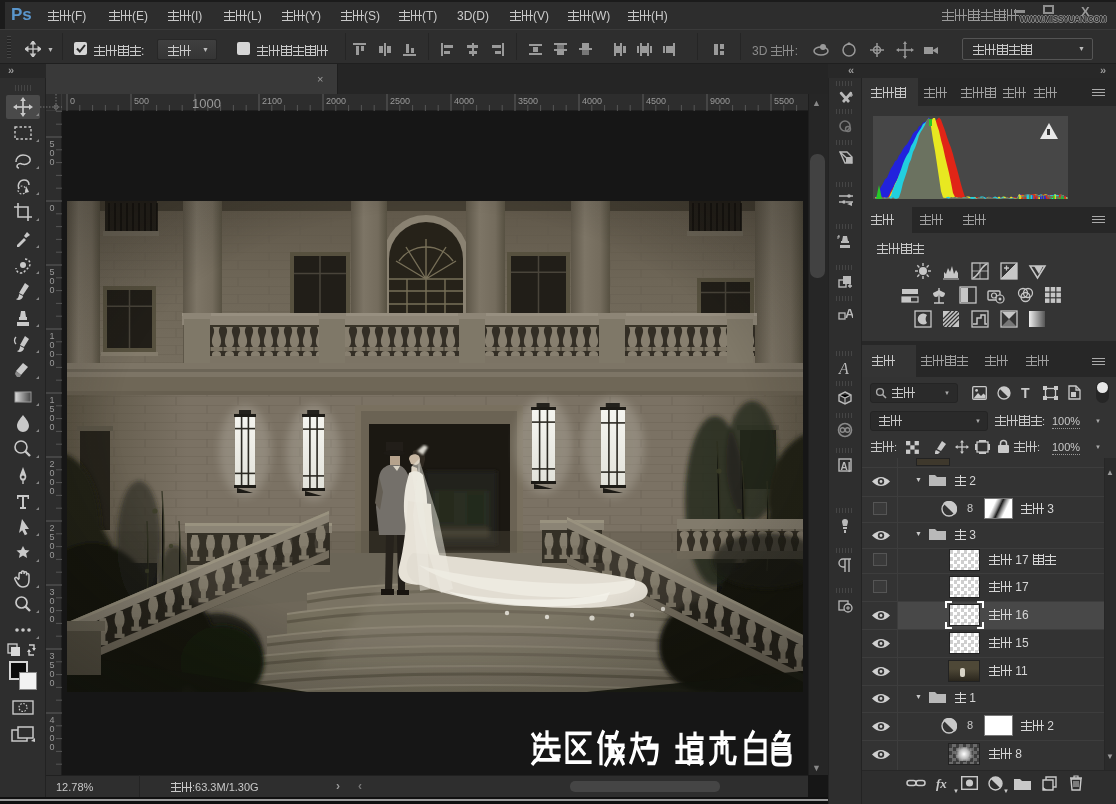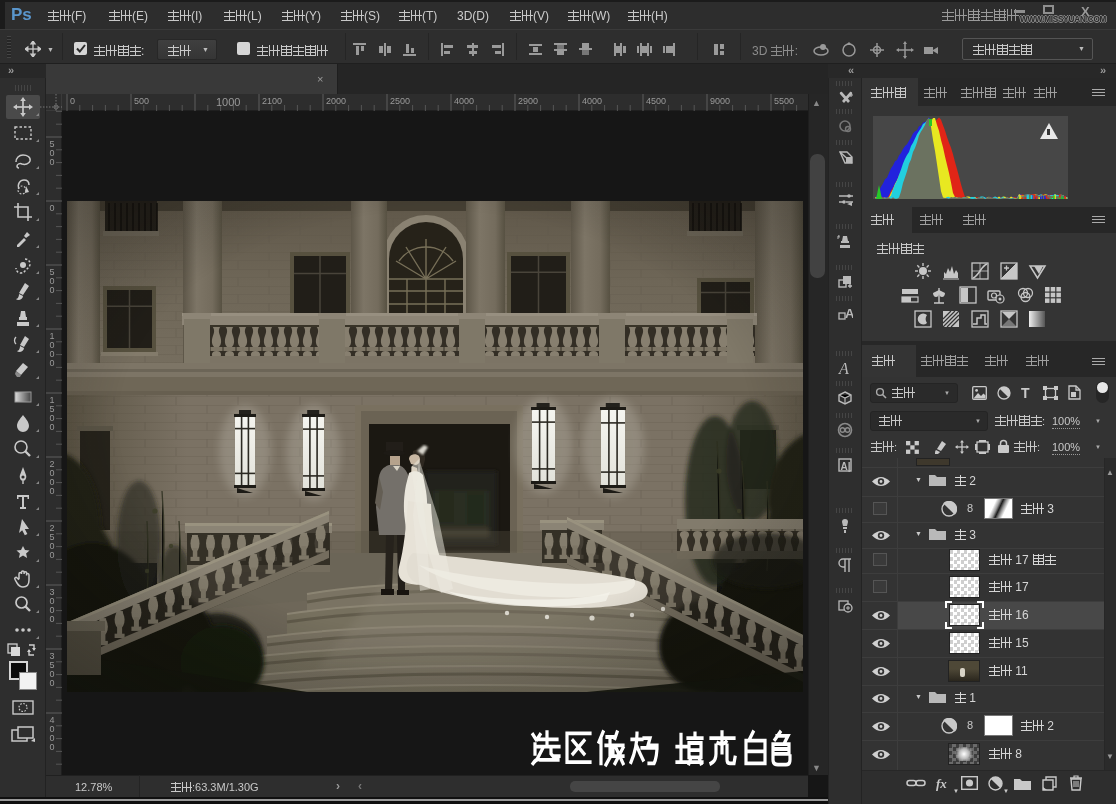--- a/index.html
+++ b/index.html
@@ -356,26 +356,26 @@
       <line x1="673.8" y1="11" x2="673.8" y2="17" stroke="#555"></line>
       <line x1="686.6" y1="11" x2="686.6" y2="17" stroke="#555"></line>
       <line x1="699.4" y1="11" x2="699.4" y2="17" stroke="#555"></line>
       <line x1="712.2" y1="11" x2="712.2" y2="17" stroke="#555"></line>
       <line x1="725.0" y1="0" x2="725.0" y2="17" stroke="#5f5f5f"></line>
       <line x1="737.8" y1="11" x2="737.8" y2="17" stroke="#555"></line>
       <line x1="750.6" y1="11" x2="750.6" y2="17" stroke="#555"></line>
     </svg>
     <div class="abs" style="left:70px;top:96px;font-size:9px;color:#9a9a9a">0</div>
     <div class="abs" style="left:134px;top:96px;font-size:9px;color:#9a9a9a">500</div>
-    <div class="abs" style="left:216px;top:96px;font-size:11px;color:#9a9a9a">1000</div>
+    <div class="abs" style="left:192px;top:96px;font-size:13px;color:#9a9a9a">1000</div>
     <div class="abs" style="left:262px;top:96px;font-size:9px;color:#9a9a9a">2100</div>
     <div class="abs" style="left:326px;top:96px;font-size:9px;color:#9a9a9a">2000</div>
     <div class="abs" style="left:390px;top:96px;font-size:9px;color:#9a9a9a">2500</div>
     <div class="abs" style="left:454px;top:96px;font-size:9px;color:#9a9a9a">4000</div>
-    <div class="abs" style="left:518px;top:96px;font-size:9px;color:#9a9a9a">2900</div>
+    <div class="abs" style="left:518px;top:96px;font-size:9px;color:#9a9a9a">3500</div>
     <div class="abs" style="left:582px;top:96px;font-size:9px;color:#9a9a9a">4000</div>
     <div class="abs" style="left:646px;top:96px;font-size:9px;color:#9a9a9a">4500</div>
     <div class="abs" style="left:710px;top:96px;font-size:9px;color:#9a9a9a">9000</div>
     <div class="abs" style="left:774px;top:96px;font-size:9px;color:#9a9a9a">5500</div>
     <div class="abs" style="left:46px;top:94px;width:16px;height:17px;background:#2d2d2d;border-right:1px solid #3a3a3a;border-bottom:1px solid #3a3a3a"></div>
     <svg class="abs" style="left:40px;top:94px" width="22" height="17" viewBox="0 0 22 17">
       <line x1="0" y1="13" x2="22" y2="13" stroke="#777" stroke-dasharray="1.5 1.5"></line>
       <line x1="16" y1="0" x2="16" y2="17" stroke="#777" stroke-dasharray="1.5 1.5"></line>
       <circle cx="16" cy="13" r="2" fill="none" stroke="#777"></circle>
     </svg>
@@ -1027,21 +1027,21 @@
           <path d="M13 1l-5 6M10 4h11l-3 5M6 11h16v8H6zM6 15h16M6 11v13q0 4 5 4h8q4 0 4-4v-3"></path>
         </g>
       </g>
     </svg>
     <div class="abs" style="left:808px;top:94px;width:20px;height:681px;background:#262626;border-left:1px solid #1e1e1e"></div>
     <div class="abs" style="left:812px;top:98px;color:#888;font-size:9px">▲</div>
     <div class="abs" style="left:810px;top:154px;width:15px;height:124px;background:#424242;border-radius:7px"></div>
     <div class="abs" style="left:812px;top:763px;color:#888;font-size:9px">▼</div>
     <div class="abs" style="left:46px;top:775px;width:762px;height:22px;background:#2e2e2e;border-top:1px solid #202020"></div>
     <div class="abs" style="left:46px;top:775px;width:94px;height:22px;border-right:1px solid #242424"></div>
-    <div class="abs" style="left:75px;top:781px;font-size:11px;color:#c9c9c9">12.78%</div>
+    <div class="abs" style="left:56px;top:781px;font-size:11px;color:#c9c9c9">12.78%</div>
     <div class="abs" style="left:170px;top:781px;font-size:11px;color:#c9c9c9"><i class="c s10" style="--g:#c9c9c9"></i><i class="cb s10" style="--g:#c9c9c9"></i>:63.3M/1.30G</div>
     <div class="abs" style="left:336px;top:780px;font-size:12px;font-weight:bold;color:#999;line-height:12px">›</div>
     <div class="abs" style="left:358px;top:780px;font-size:12px;font-weight:bold;color:#777;line-height:12px">‹</div>
     <div class="abs" style="left:570px;top:781px;width:150px;height:11px;background:#454545;border-radius:5px"></div>
     <div class="abs" style="left:843px;top:780px;font-size:12px;font-weight:bold;color:#777;line-height:12px">›</div>
     <div class="abs" style="left:0;top:797px;width:1116px;height:7px;background:#101010"></div>
     <div class="abs" style="left:0;top:799px;width:1116px;height:2px;background:#9a9a9a"></div>
     <div class="abs" style="left:828px;top:64px;width:34px;height:740px;background:#2e2e2e;border-left:1px solid #232323;border-right:1px solid #232323"></div>
     <div class="abs" style="left:828px;top:64px;width:34px;height:14px;background:#282828;color:#9a9a9a;font-size:11px;font-weight:bold;text-align:right;line-height:12px"><span style="padding-right:8px">«</span></div>
     <div class="abs" style="left:836px;top:81px;width:18px;height:5px;background:repeating-linear-gradient(90deg,#454545 0 1px,transparent 1px 3px)"></div>

